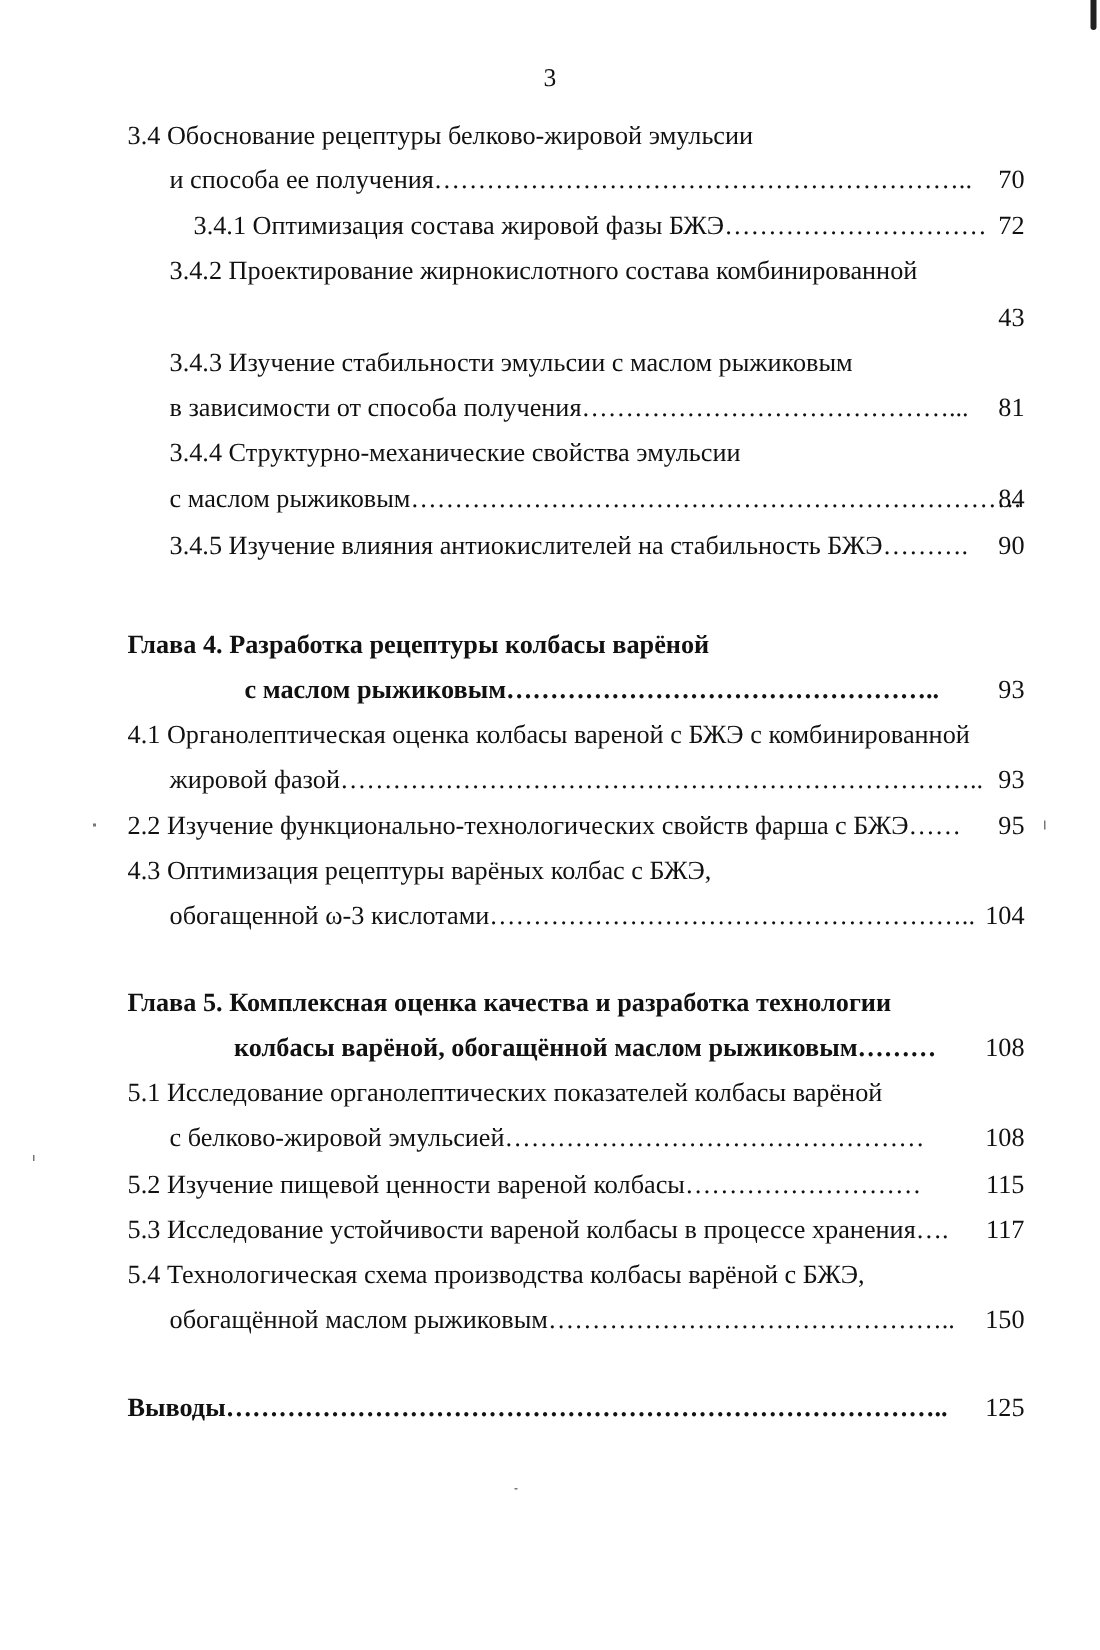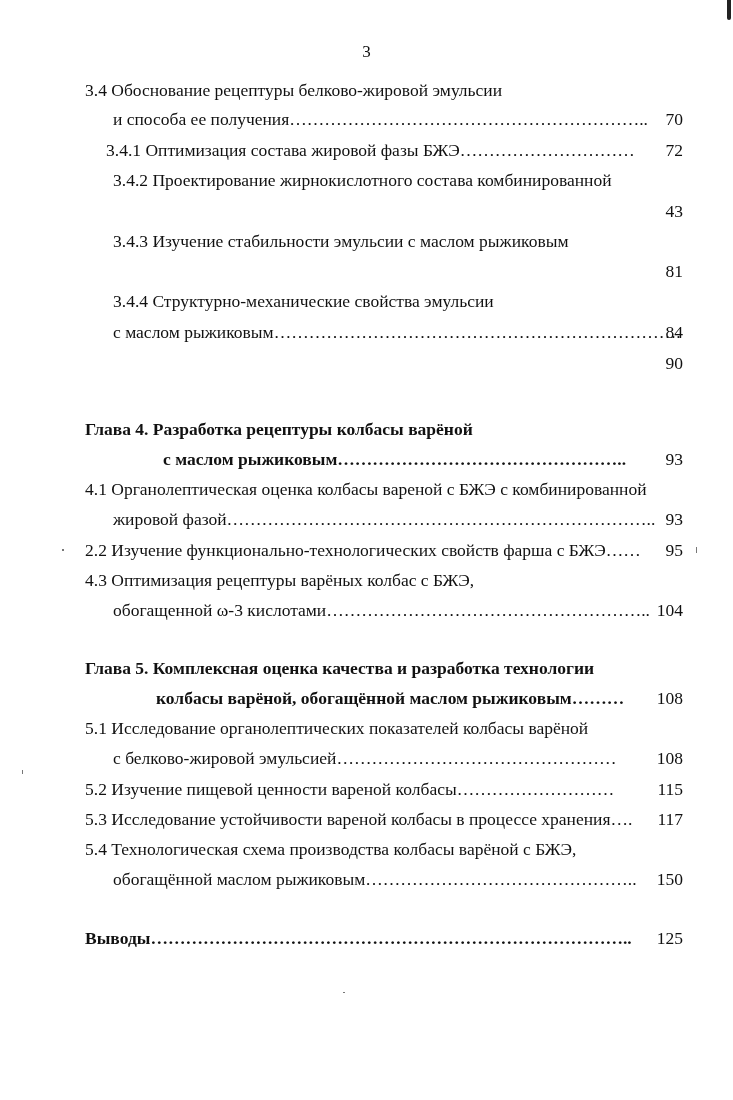--- a/index.html
+++ b/index.html
@@ -33,47 +33,49 @@
 
 <div class="line" style="top:78px">
   <span class="text" style="left:85px">3.4 Обоснование рецептуры белково-жировой эмульсии</span>
 </div>
 <div class="line" style="top:107px">
   <span class="text" style="left:113px">и способа ее получения……………………………………………………..</span>
   <span class="pg">70</span>
 </div>
 
 <div class="line" style="top:138px">
-  <span class="text" style="left:106px">3.4.1 Оптимизация состава жировой фазы БЖЭ…………………………</span>
+  <span class="text" style="left:129px">3.4.1 Оптимизация состава жировой фазы БЖЭ…………………………</span>
   <span class="pg">72</span>
 </div>
 
 <div class="line" style="top:168px">
   <span class="text" style="left:113px">3.4.2 Проектирование жирнокислотного состава комбинированной</span>
 </div>
 <div class="line" style="top:199px">
   <span class="pg">43</span>
 </div>
 
 <div class="line" style="top:229px">
   <span class="text" style="left:113px">3.4.3 Изучение стабильности эмульсии с маслом рыжиковым</span>
 </div>
 <div class="line" style="top:259px">
+  <span class="text" style="left:113px">в зависимости от способа получения……………………………………...</span>
   <span class="pg">81</span>
 </div>
 
 <div class="line" style="top:289px">
   <span class="text" style="left:113px">3.4.4 Структурно-механические свойства эмульсии</span>
 </div>
 <div class="line" style="top:320px">
   <span class="text" style="left:113px">с маслом рыжиковым…………………………………………………………….</span>
   <span class="pg">84</span>
 </div>
 
 <div class="line" style="top:351px">
+  <span class="text" style="left:113px">3.4.5 Изучение влияния антиокислителей на стабильность БЖЭ……….</span>
   <span class="pg">90</span>
 </div>
 
 <div class="line bold" style="top:417px">
   <span class="text" style="left:85px">Глава 4. Разработка рецептуры колбасы варёной</span>
 </div>
 <div class="line bold" style="top:447px">
   <span class="text" style="left:163px">с маслом рыжиковым…………………………………………..</span>
   <span class="pg" style="font-weight:normal">93</span>
 </div>

